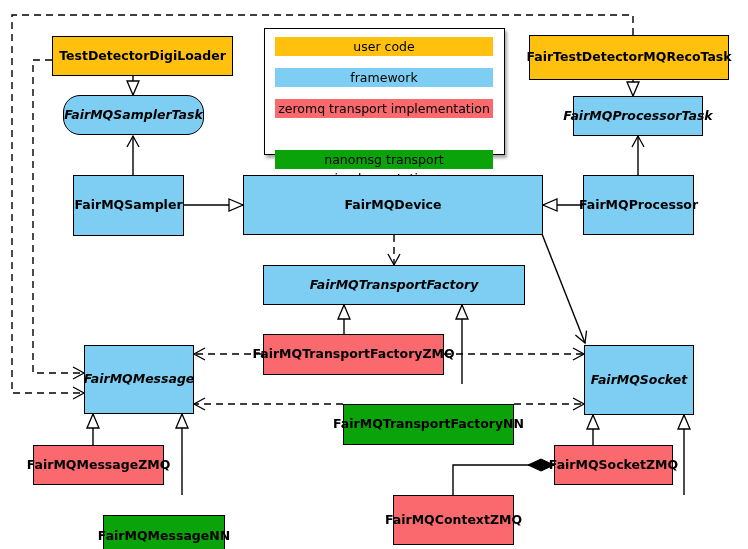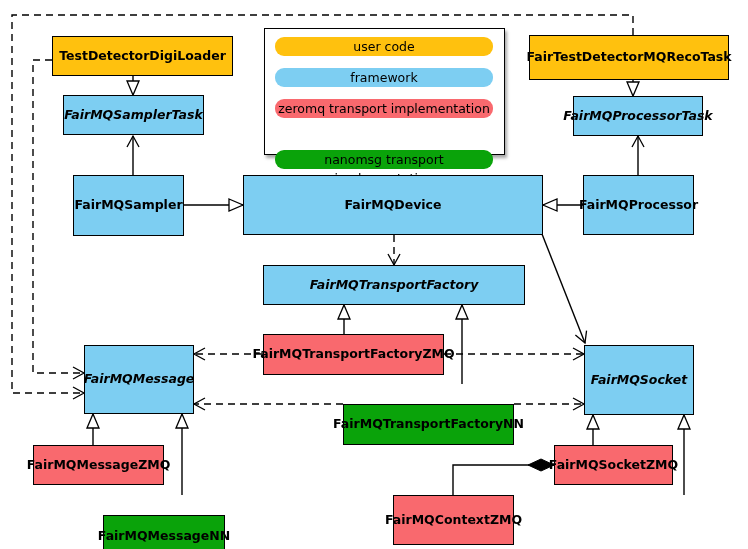--- a/index.html
+++ b/index.html
@@ -11,21 +11,21 @@
         font-weight:bold;font-size:12.5px;line-height:1.15;}
   .user{background:var(--user-code);}
   .fw{background:var(--framework);}
   .zmq{background:var(--zeromq);}
   .nn{background:var(--nanomsg);margin-top:20px;}
   .abstract{font-style:italic;}
   #legend{position:absolute;left:264px;top:28px;width:241px;height:127px;z-index:2;
           box-sizing:border-box;border:1.5px solid #000;background:#fff;
           box-shadow:2px 3px 3px rgba(0,0,0,0.35);
           display:flex;flex-direction:column;gap:12px;padding:8px 11px 4px 10px;}
-  .legend-strip{height:19px;line-height:19px;text-align:center;font-size:12.5px;font-weight:normal;color:#000;border-radius:9px;}
+  .legend-strip{height:19px;line-height:19px;text-align:center;font-size:12.5px;font-weight:normal;color:#000;}
 </style>
 </head>
 <body>
 
 <div id="canvas">
 
   <svg id="edges" width="748" height="549" viewBox="0 0 748 549">
     <defs>
       <marker id="tri" markerUnits="userSpaceOnUse" markerWidth="18" markerHeight="16" refX="15" refY="7" orient="auto">
         <path d="M1,1 L15,7 L1,13 Z" fill="#fff" stroke="#000" stroke-width="1.3"></path>
@@ -74,21 +74,21 @@
     <div class="legend-strip user">user code</div>
     <div class="legend-strip fw">framework</div>
     <div class="legend-strip zmq">zeromq transport implementation</div>
     <div class="legend-strip nn">nanomsg transport implementation</div>
   </div>
 
   <div class="node user" style="left:52px;top:36px;width:181px;height:40px;">TestDetectorDigiLoader</div>
 
   <div class="node user" style="left:529px;top:35px;width:200px;height:45px;">FairTestDetectorMQRecoTask</div>
 
-  <div class="node fw abstract" style="left:63px;top:95px;width:141px;height:40px;">FairMQSamplerTask</div>
+  <div class="node fw abstract" style="left:63px;top:95px;width:141px;height:40px;border-radius:17px;">FairMQSamplerTask</div>
 
   <div class="node fw abstract" style="left:573px;top:96px;width:130px;height:40px;">FairMQProcessorTask</div>
 
   <div class="node fw" style="left:73px;top:175px;width:111px;height:61px;">FairMQSampler</div>
 
   <div class="node fw" style="left:243px;top:175px;width:300px;height:60px;">FairMQDevice</div>
 
   <div class="node fw" style="left:583px;top:175px;width:111px;height:60px;">FairMQProcessor</div>
 
   <div class="node fw abstract" style="left:263px;top:265px;width:262px;height:40px;">FairMQTransportFactory</div>

